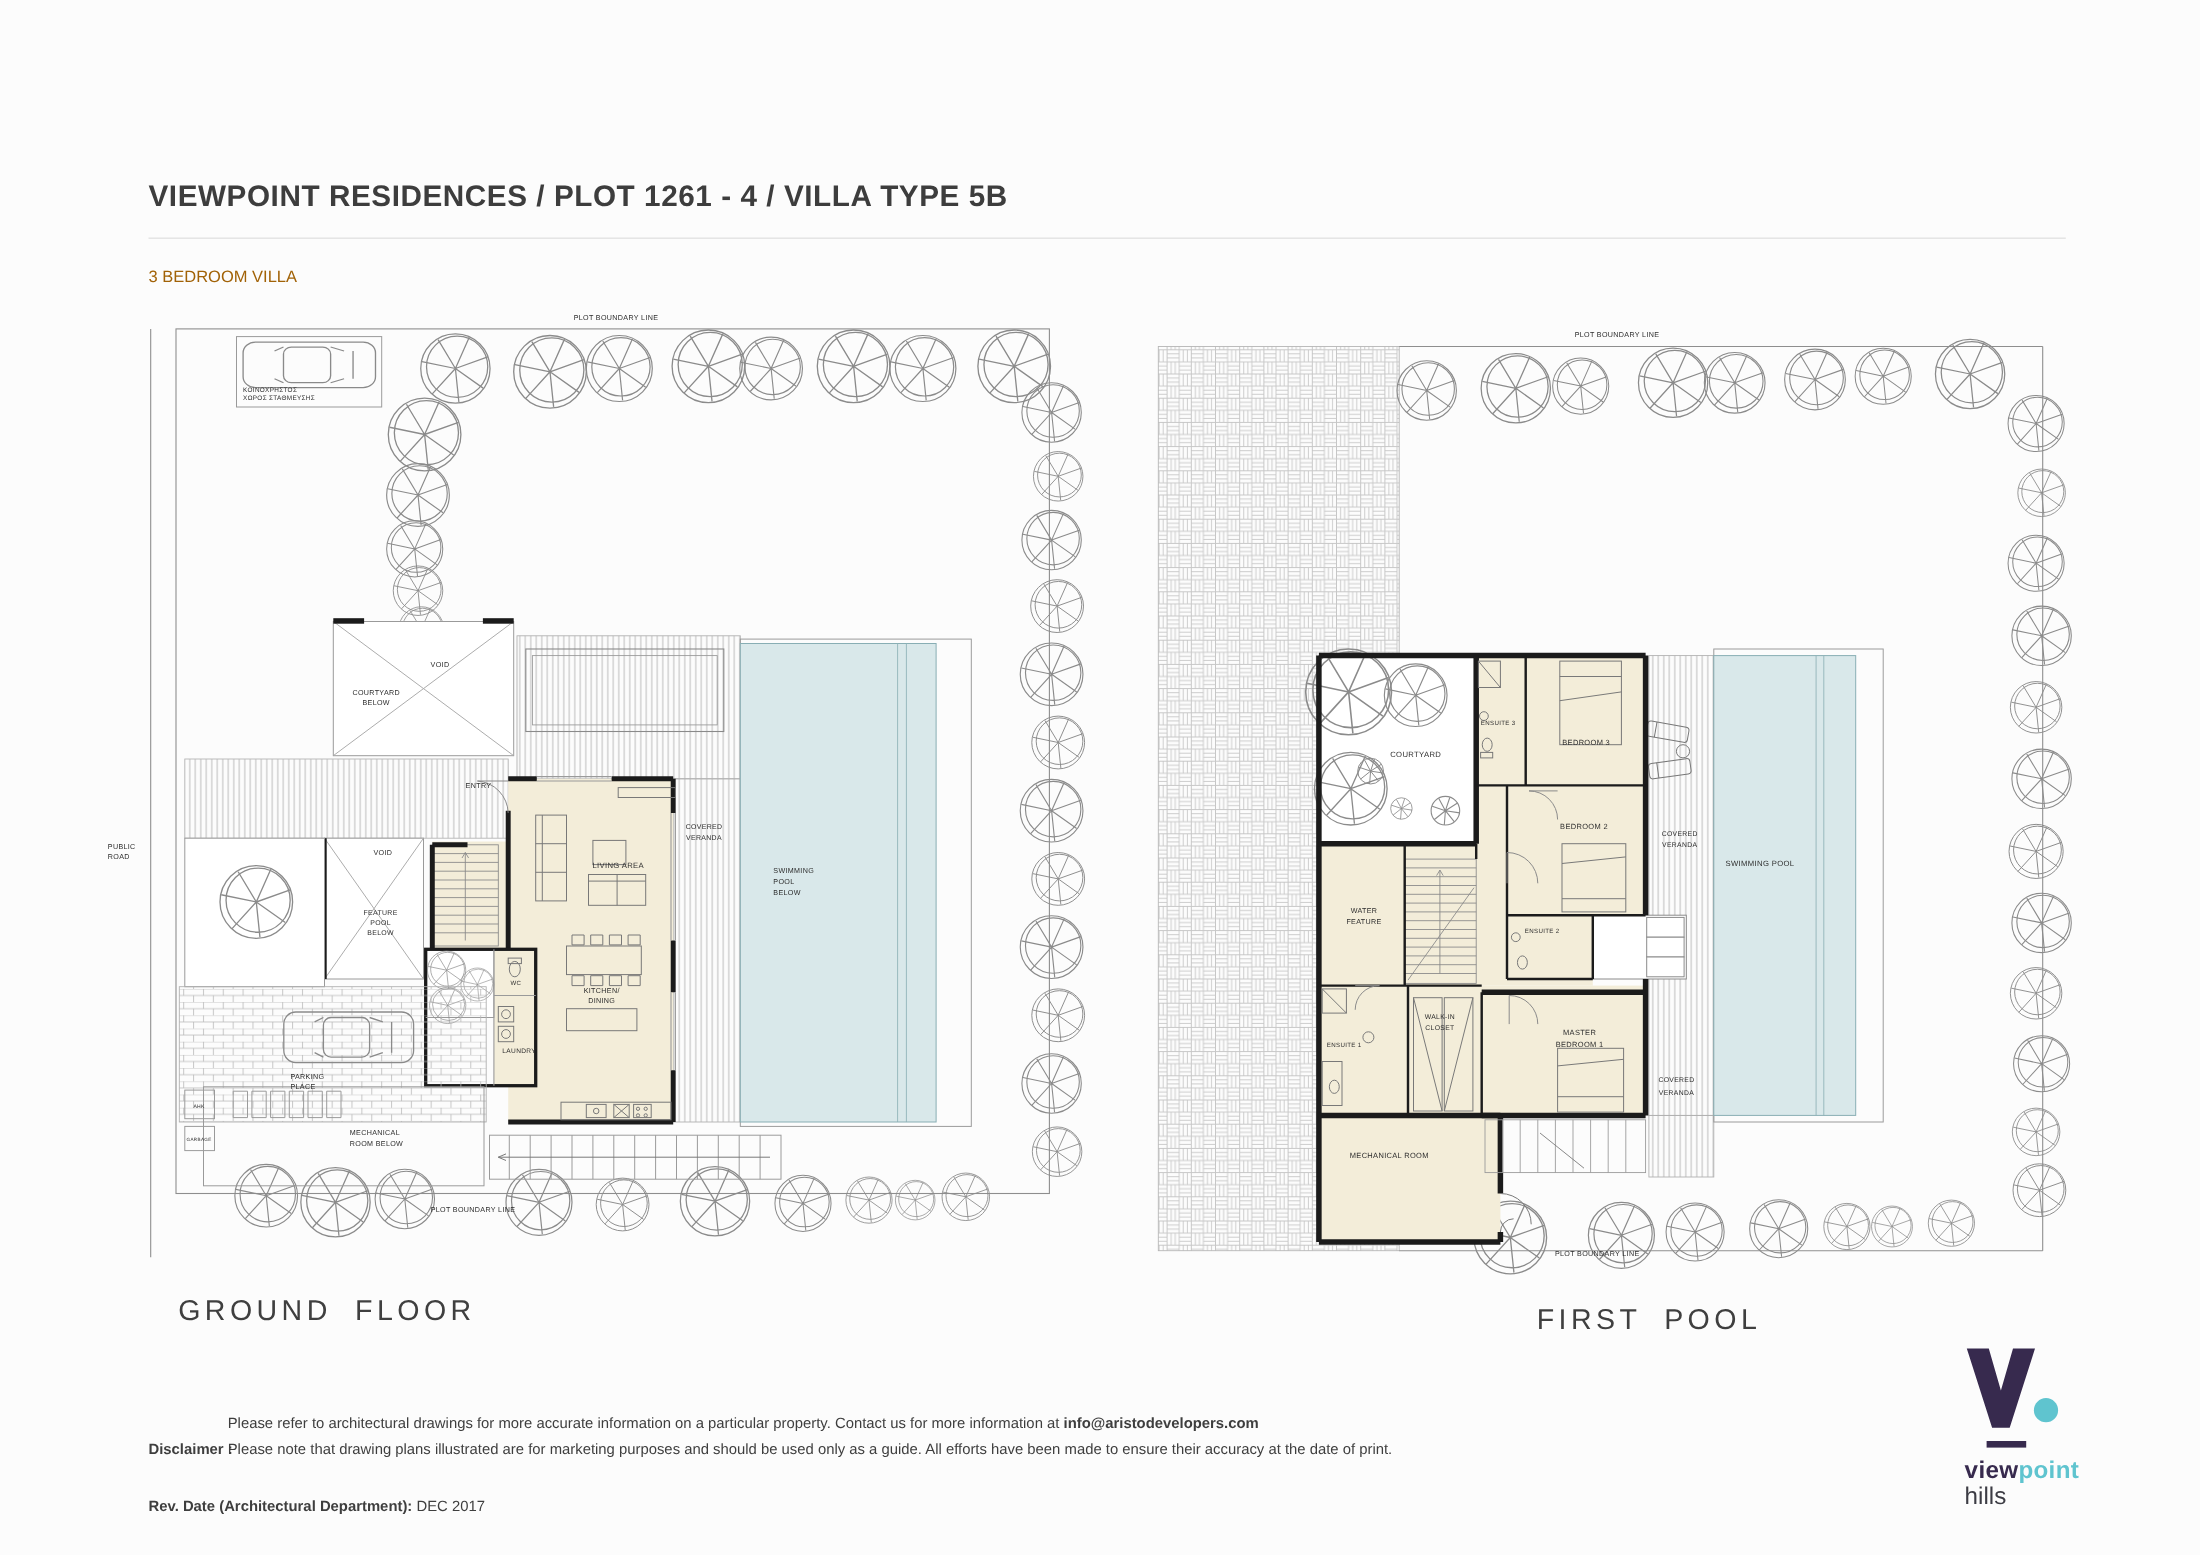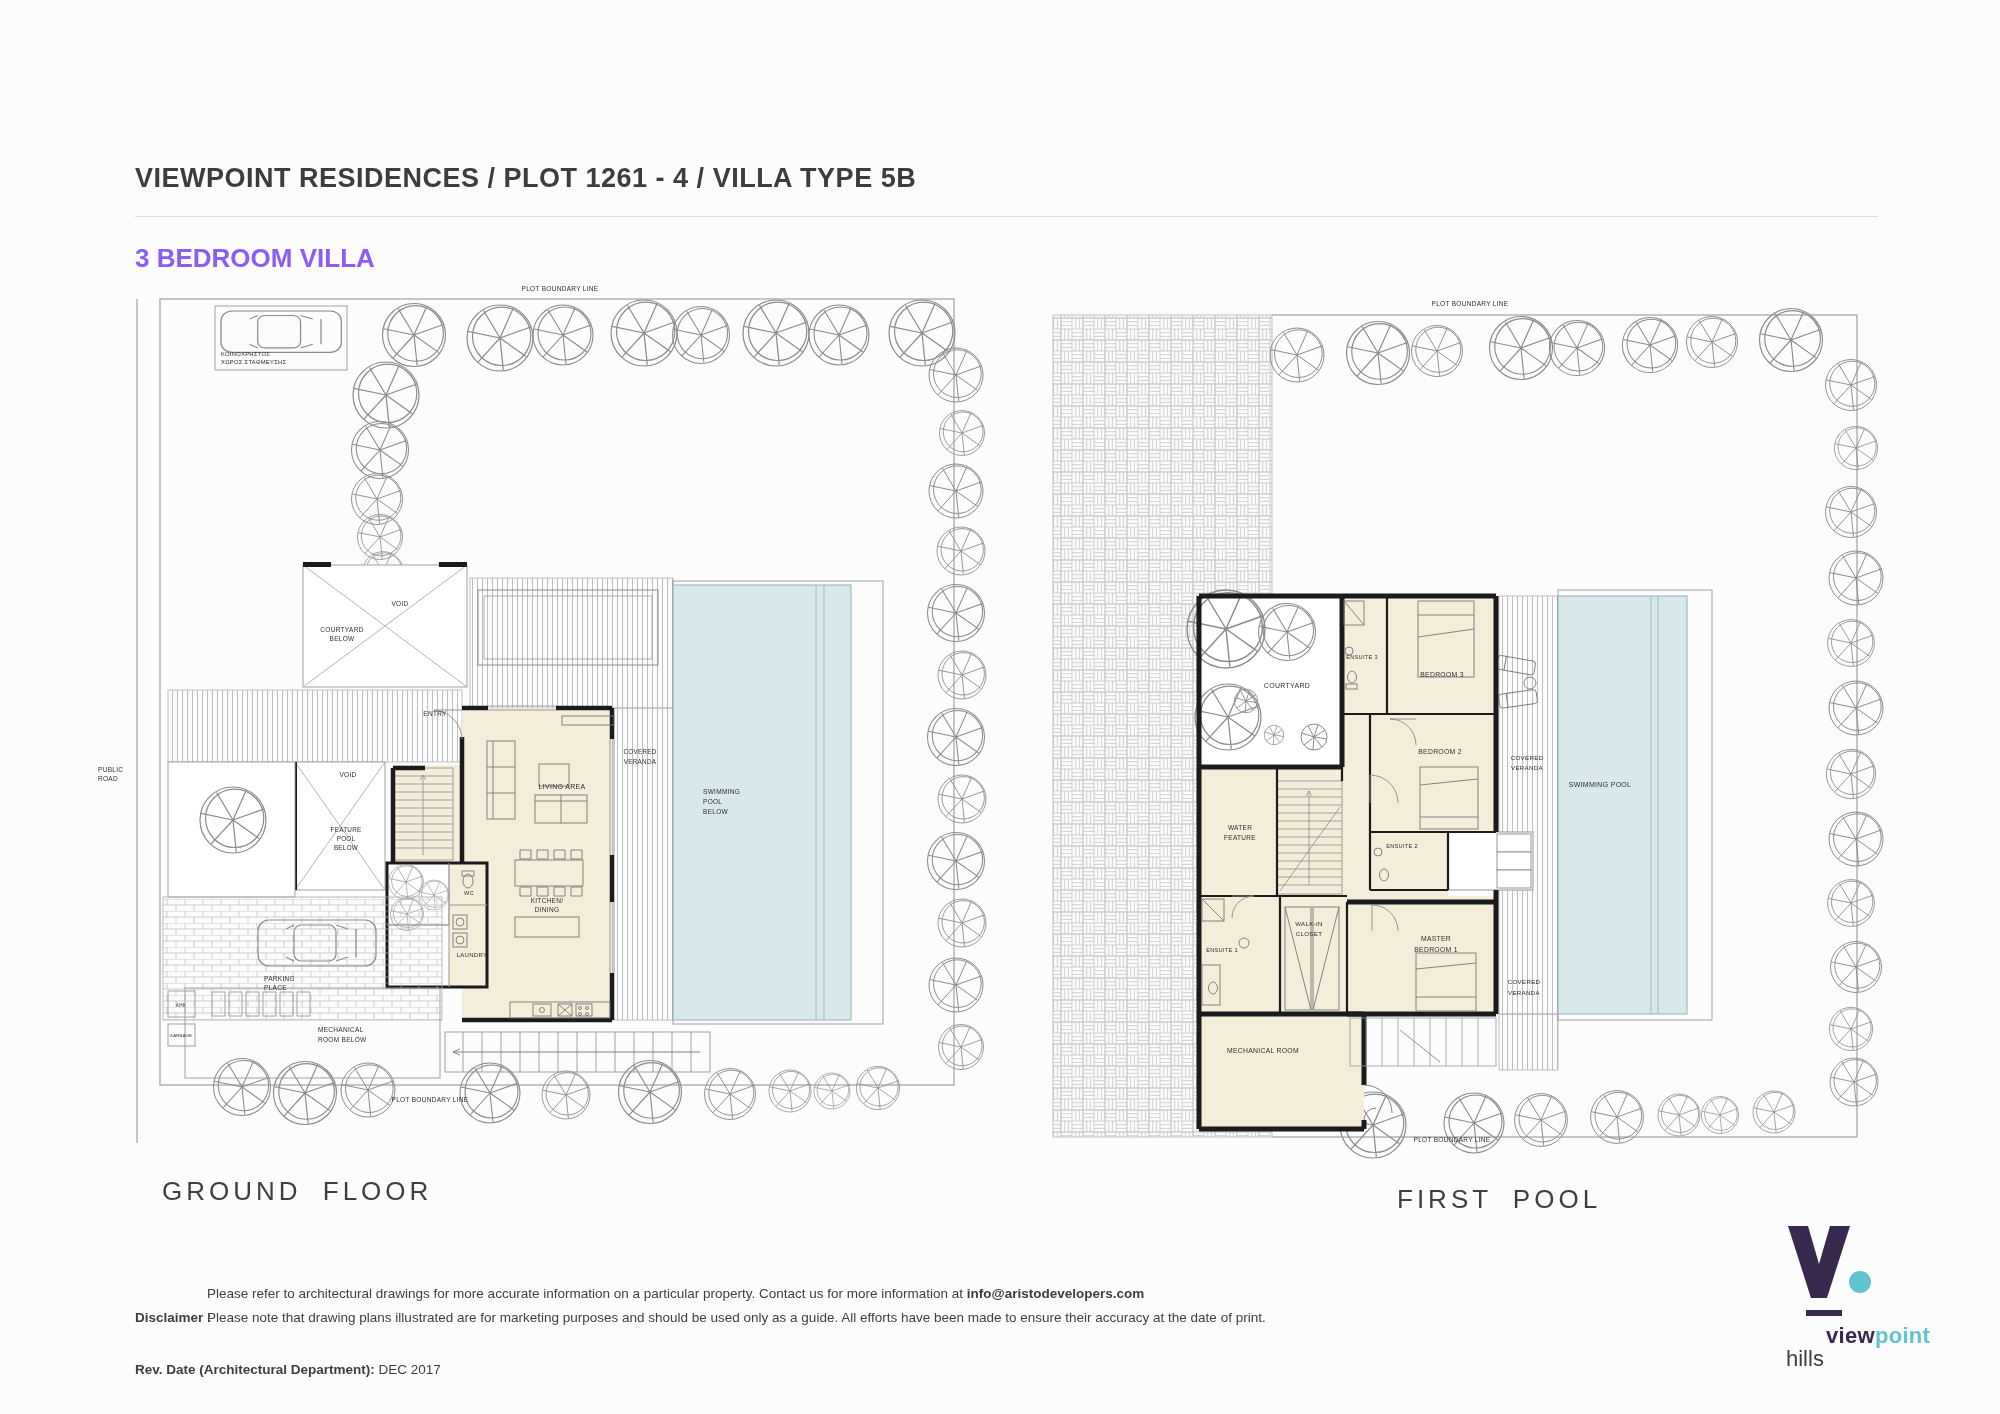--- a/index.html
+++ b/index.html
@@ -1,29 +1,29 @@
 <!DOCTYPE html>
 <html><head>
 <meta charset="utf-8">
 <style>
   html,body{margin:0;padding:0;}
   body{width:2000px;height:1414px;position:relative;background:#fcfcfc;
        font-family:"Liberation Sans",sans-serif;color:#3b3b3b;overflow:hidden;}
   .abs{position:absolute;}
   #title{left:135px;top:163px;font-size:27px;font-weight:bold;letter-spacing:.5px;color:#3d3d3d;}
   #divider{left:135px;top:216px;width:1743px;height:1px;background:#dcdcdc;}
-  #subtitle{left:135px;top:243px;font-size:26px;font-weight:bold;color:#8b5cf6;}
+  #subtitle{left:135px;top:243px;font-size:15px;font-weight:normal;color:#a16207;}
   .floor-title{font-size:26px;letter-spacing:4px;word-spacing:10px;color:#3f3f3f;}
   #gf-title{left:162px;top:1176px;}
   #ff-title{left:1397px;top:1184px;}
   .foot{font-size:13.5px;color:#3e3e3e;}
   .bold{font-weight:bold;}
   #logo{left:1786px;top:1224px;width:120px;}
   .logo-word{font-size:22px;font-weight:bold;letter-spacing:.3px;line-height:23px;}
-  .lw-view{color:#372a4e;margin-left:40px;} .lw-point{color:#5fc4cf;}
+  .lw-view{color:#372a4e;} .lw-point{color:#5fc4cf;}
   .lw-hills{color:#3c3c44;font-weight:normal;font-size:22px;line-height:24px;}
   svg text{font-family:"Liberation Sans",sans-serif;fill:#2e2e2e;}
   svg .lbl{letter-spacing:.3px;}
 </style>
 </head>
 <body>
 
 <div class="abs" id="title">VIEWPOINT RESIDENCES / PLOT 1261 - 4 / VILLA TYPE 5B</div>
 <div class="abs" id="divider"></div>
 <div class="abs" id="subtitle">3 BEDROOM VILLA</div>

